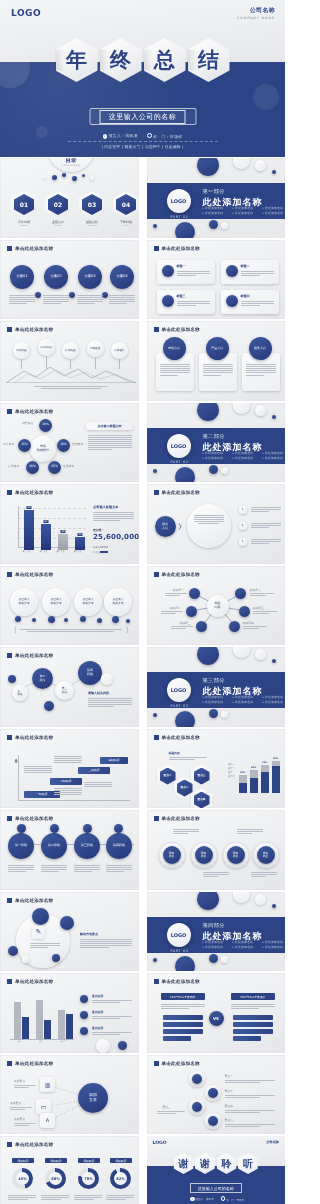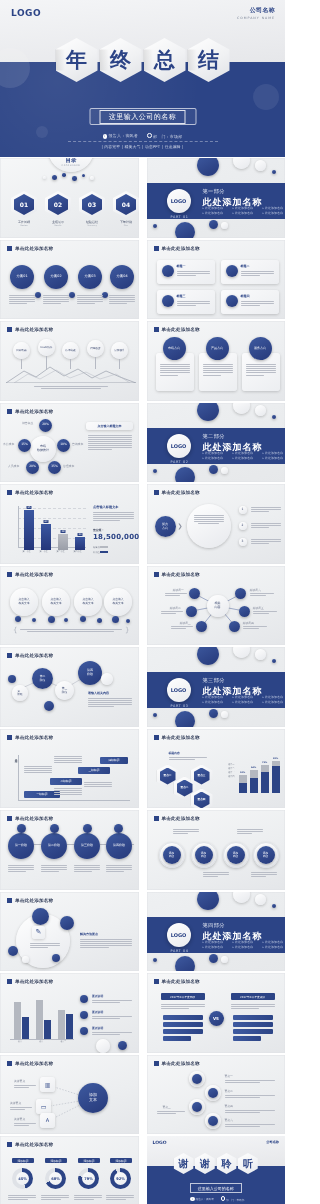--- a/index.html
+++ b/index.html
@@ -531,21 +531,21 @@
         </div>
         <div style="position:absolute;left:93px;top:21px;font-size:3.2px;color:#2c4486;font-weight:bold;">点击输入标题文本</div>
         <div class="lines" style="left:93px;top:27px;width:41px;">
             <b></b>
             <b></b>
             <b></b>
             <b></b>
             <b style="width:65%"></b>
           </div>
         <div style="position:absolute;left:93px;top:44px;font-size:2.8px;color:#4a5268;font-weight:bold;">营业额：</div>
-        <div class="bigno" style="left:93px;top:49px;">18,500,000</div>
+        <div class="bigno" style="left:93px;top:49px;">25,600,000</div>
         <div style="position:absolute;left:93px;top:62px;font-size:2.2px;color:#7d8391;"><span>销售额</span> <span style="display:inline-block;width:8px;height:2px;background:#b4b8c0;vertical-align:middle;"></span></div>
         <div style="position:absolute;left:93px;top:67px;font-size:2.2px;color:#7d8391;"><span>利润值</span> <span style="display:inline-block;width:8px;height:2px;background:#2c4486;vertical-align:middle;"></span></div>
       </div>
 
       <div class="slide">
         <div class="sl-title">
             <span class="sq"></span>
             <span class="tx">单击此处添加名称</span>
           </div>
         <div class="circ blue ctext" style="left:8px;top:32px;width:21px;height:21px;font-size:3px;line-height:1.2;">努力<br>方向</div>

